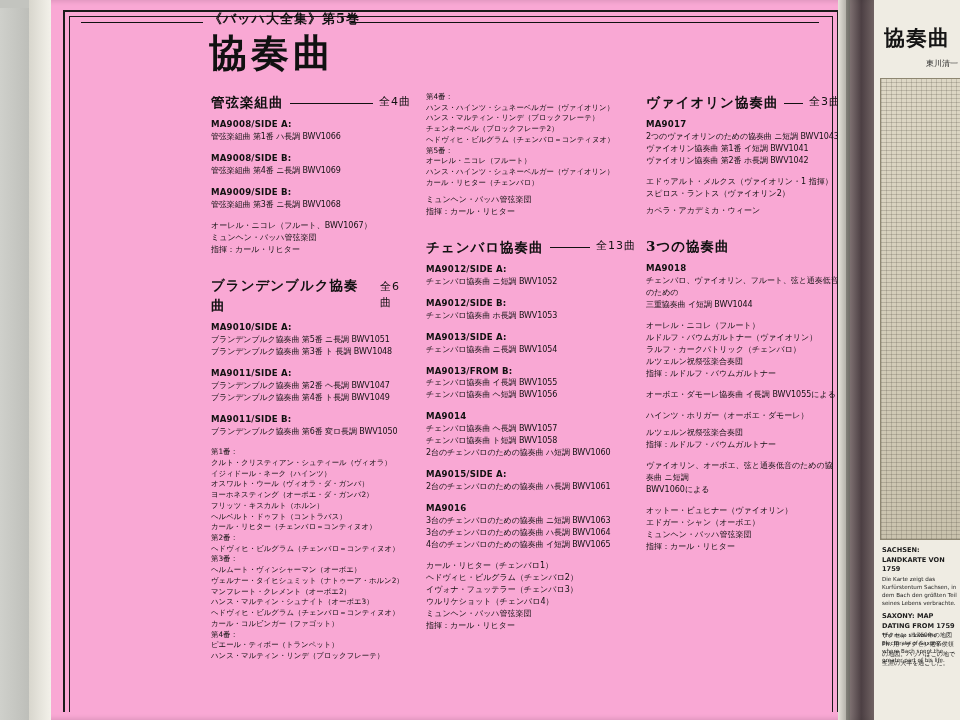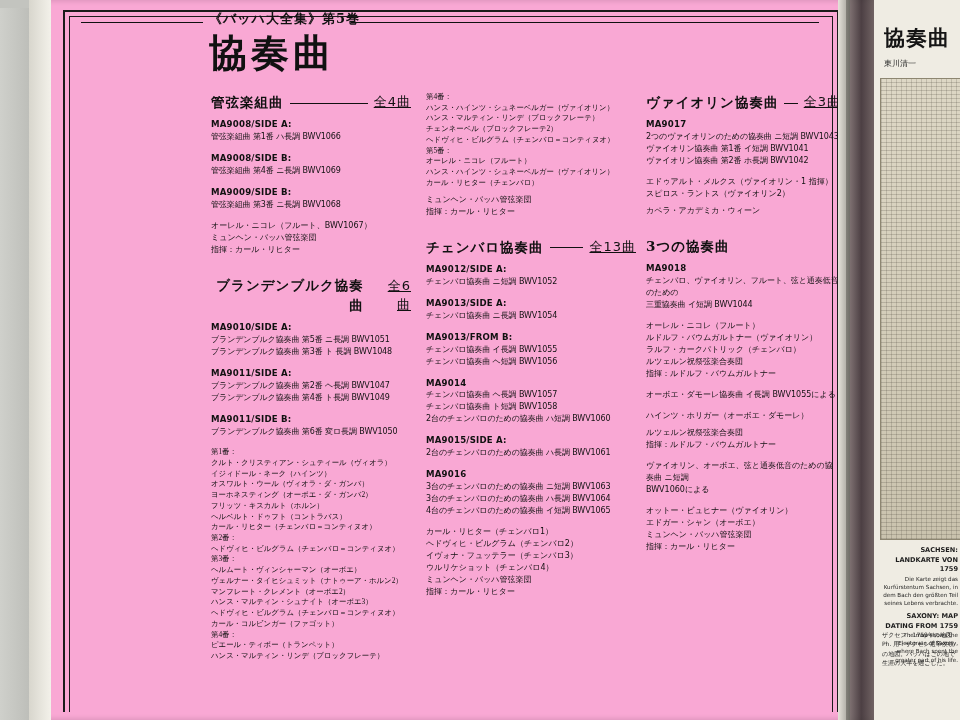--- a/index.html
+++ b/index.html
@@ -44,31 +44,31 @@
   
   .right-sheet{
     position:absolute;left:874px;top:0;width:86px;height:720px;background:#efece3;
   }
   .right-title{
     position:absolute;left:884px;top:24px;width:74px;
     font-family:"DejaVu Serif","Liberation Serif",serif;
     font-weight:bold;font-size:21px;letter-spacing:1px;color:#151515;
   }
   .right-sub{
-    position:absolute;left:884px;top:58px;width:74px;font-size:8px;color:#222;
+    position:absolute;left:884px;top:58px;width:74px;font-size:8px;color:#222;text-align:right;
   }
   .right-art{
     position:absolute;left:880px;top:78px;width:80px;height:460px;
     background:
       repeating-linear-gradient(0deg,rgba(60,55,45,.20) 0 1px,rgba(255,255,255,0) 1px 4px),
       repeating-linear-gradient(90deg,rgba(60,55,45,.18) 0 1px,rgba(255,255,255,0) 1px 5px),
       linear-gradient(160deg,#ded8c6,#c9c2ad);
     border:1px solid #8d8671;
   }
-  .right-cap{position:absolute;left:882px;top:546px;width:76px;font-size:5.6px;line-height:1.45;color:#1d1d1d;text-align:right;}
+  .right-cap{position:absolute;left:882px;top:546px;width:76px;font-size:5.6px;line-height:1.45;color:#1d1d1d;}
   .right-cap b{font-size:6.6px;}
   .right-foot{position:absolute;left:882px;top:630px;width:76px;font-size:6px;line-height:1.55;color:#1d1d1d;}
 
   
   .badge{
     position:absolute;left:180px;top:10px;
     font-family:"DejaVu Serif","Liberation Serif",serif;
     font-size:13px;font-weight:bold;color:#111;letter-spacing:1px;
   }
   .rule-left{position:absolute;left:52px;top:22px;width:122px;height:0;border-top:1px solid #111;}
@@ -83,30 +83,30 @@
   .cols{position:absolute;left:52px;top:92px;width:742px;height:612px;}
   .col{position:absolute;top:0;width:222px;font-size:8.2px;color:#111;line-height:1.5;}
   .col.c1{left:130px;width:200px;}
   .col.c2{left:345px;width:210px;}
   .col.c3{left:565px;width:195px;}
 
   .sec-head{
     position:relative;margin:0 0 6px 0;
     font-family:"DejaVu Serif","Liberation Serif",serif;
     font-weight:bold;font-size:13.5px;letter-spacing:1px;color:#111;
-    display:flex;align-items:center;gap:6px;text-align:right;
+    display:flex;align-items:center;gap:6px;
   }
   .sec-head .line{flex:1;height:0;border-top:1px solid #111;margin-top:2px;}
-  .sec-head .count{font-size:13px;font-weight:normal;font-family:"DejaVu Sans","Liberation Sans",sans-serif;text-decoration:underline;}
+  .sec-head .count{font-size:11px;font-weight:normal;font-family:"DejaVu Sans","Liberation Sans",sans-serif;}
 
   .blk{margin:0 0 9px 0;}
   .blk .sid{font-size:8.6px;font-weight:bold;letter-spacing:.2px;}
   .blk .ln{font-size:8px;letter-spacing:-.1px;}
   .plain{margin:0 4px 9px 0;font-size:8px;}
-  .tiny{font-size:7.4px;line-height:1.45;font-family:Liberation Serif, serif;}
+  .tiny{font-size:7.4px;line-height:1.45;}
   .gap{height:10px;}
   .spacer-sm{height:5px;}
 </style>
 </head>
 <body>
 
 <div class="page-wrap">
   <div class="bg-left"></div>
   <div class="bg-top"></div>
 
@@ -223,20 +223,24 @@
 
         <div class="sec-head">
           <span>チェンバロ協奏曲</span>
           <span class="line"></span>
           <span class="count">全13曲</span>
         </div>
 
         <div class="blk">
           <div class="sid">MA9012/SIDE A:</div>
           <div class="ln">チェンバロ協奏曲 ニ短調 BWV1052</div>
+        </div>
+        <div class="blk">
+          <div class="sid">MA9012/SIDE B:</div>
+          <div class="ln">チェンバロ協奏曲 ホ長調 BWV1053</div>
         </div>
         <div class="blk">
           <div class="sid">MA9013/SIDE A:</div>
           <div class="ln">チェンバロ協奏曲 ニ長調 BWV1054</div>
         </div>
         <div class="blk">
           <div class="sid">MA9013/FROM B:</div>
           <div class="ln">チェンバロ協奏曲 イ長調 BWV1055</div>
           <div class="ln">チェンバロ協奏曲 ヘ短調 BWV1056</div>
         </div>

